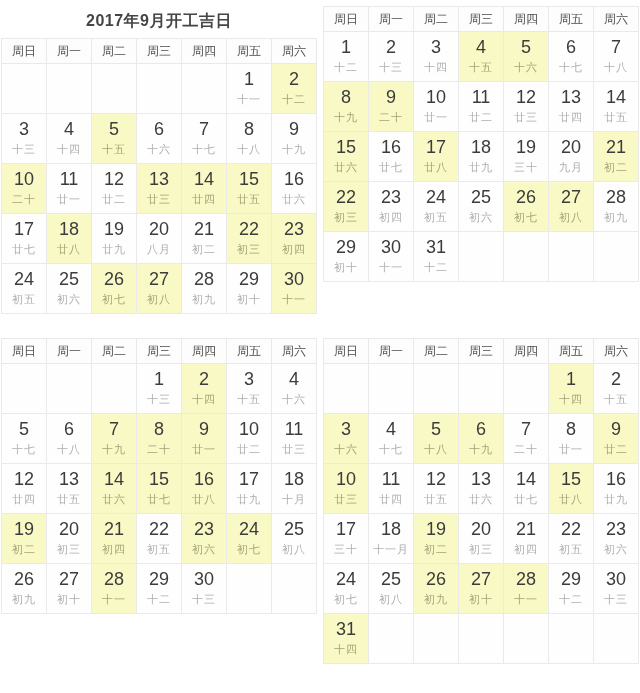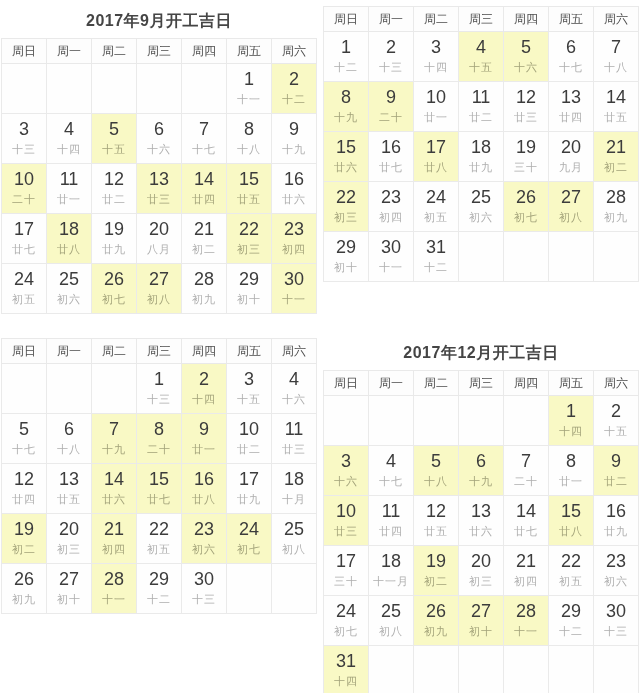--- a/index.html
+++ b/index.html
@@ -524,21 +524,20 @@
               <div class="num">30</div>
               <div class="lunar">十三</div>
             </td>
             <td></td>
             <td></td>
           </tr>
         </tbody>
       </table>
   </section>
   <section class="calendar">
-    <h2 class="cal-title">2017年12月开工吉日</h2>
     <table class="cal-table">
         <thead>
           <tr>
             <th>周日</th>
             <th>周一</th>
             <th>周二</th>
             <th>周三</th>
             <th>周四</th>
             <th>周五</th>
             <th>周六</th>

